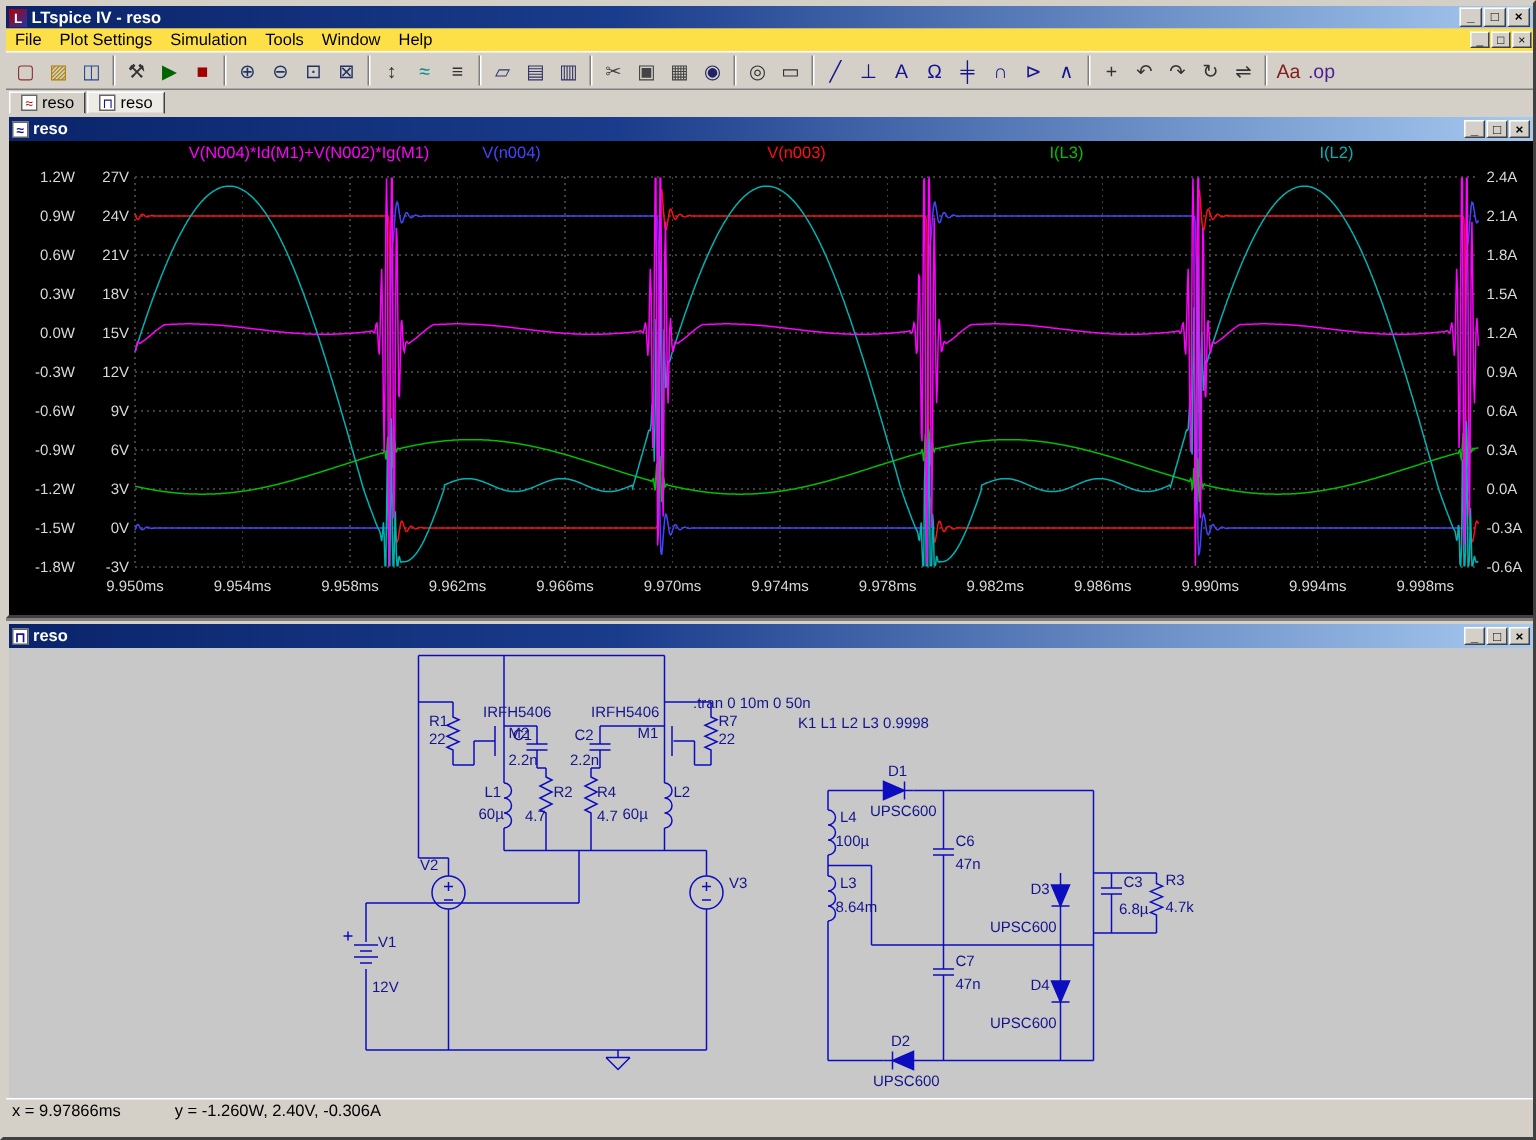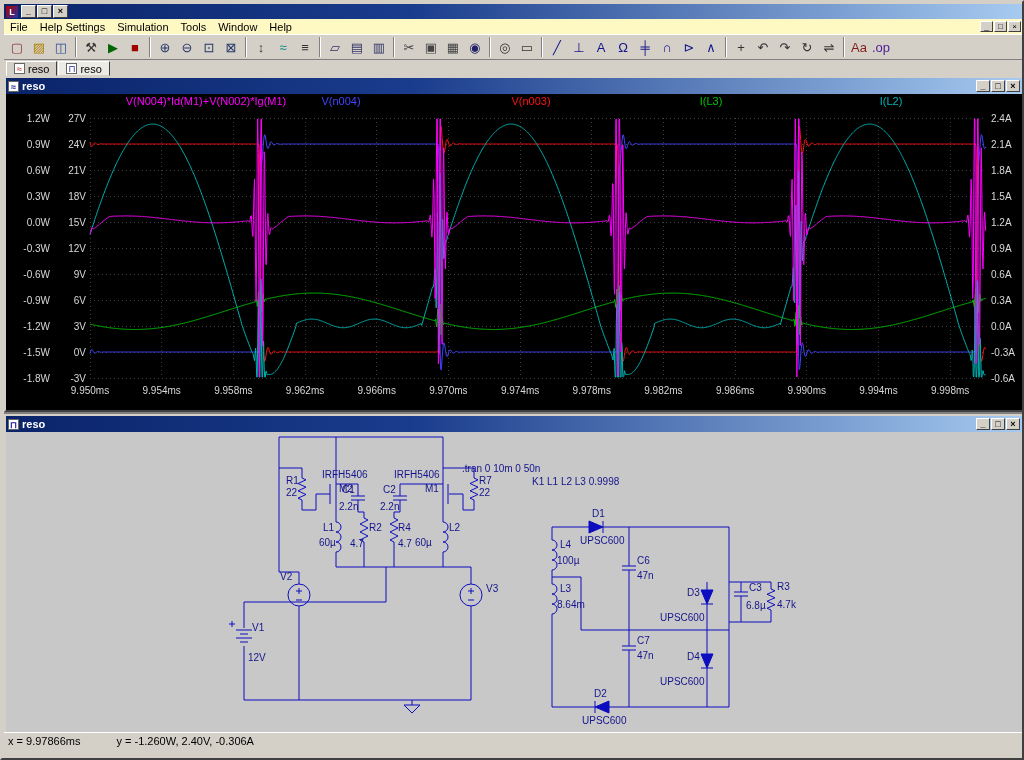--- a/index.html
+++ b/index.html
@@ -8,21 +8,21 @@
          border:2px solid; border-color:#d4d0c8 #404040 #404040 #d4d0c8; }
   .titlebar { position:absolute; left:2px; top:2px; width:1018px; height:15px;
               background:linear-gradient(90deg,#0a246a 0%,#1a3c8c 40%,#a6caf0 100%);
               display:flex; align-items:center; color:#fff; font-weight:bold; padding:0 2px; }
   .app-icon { width:12px; height:12px; background:linear-gradient(135deg,#b00000,#2233aa); color:#fff;
               font-size:9px; line-height:12px; text-align:center; margin-right:3px; }
   .titlebar .t-text { flex:1; font-size:11px; white-space:nowrap; }
   .sysbtns { display:flex; gap:1px; }
   .sysbtn { width:15px; height:13px; background:#d4d0c8; border:1px solid; border-color:#fff #404040 #404040 #fff;
             font-size:9px; line-height:11px; text-align:center; color:#000; font-weight:bold; }
-  .menubar { position:absolute; left:2px; top:17px; width:1018px; height:15px; background:#fef9c3;
+  .menubar { position:absolute; left:2px; top:17px; width:1018px; height:15px; background:#fde047;
              display:flex; align-items:center; }
   .menuitem { padding:1px 6px; }
   .menubar .spacer { flex:1; }
   .mdibtn { width:13px; height:11px; background:#d4d0c8; border:1px solid; border-color:#fff #404040 #404040 #fff;
             font-size:8px; line-height:9px; text-align:center; margin-right:1px; }
   .toolbar { position:absolute; left:2px; top:32px; width:1018px; height:26px; background:#d4d0c8;
              border-top:1px solid #fff; border-bottom:1px solid #808080; display:flex; align-items:center; padding-left:2px; }
   .tbtn { width:22px; height:22px; display:flex; align-items:center; justify-content:center;
           font-size:13px; color:#333; border:1px solid transparent; }
   .tsep { width:2px; height:20px; border-left:1px solid #808080; border-right:1px solid #fff; margin:0 3px; }
@@ -42,31 +42,32 @@
   #schem-svg { display:block; background:#c8c8c8; }
   .statusbar { position:absolute; left:2px; top:730px; width:1018px; height:16px; background:#d4d0c8;
                border-top:1px solid #fff; display:flex; align-items:center; padding-left:4px; font-size:11px; color:#000; }
   .statusbar .xval { margin-right:36px; }
 </style>
 </head>
 <body>
 
 <div class="titlebar">
   <div class="app-icon">L</div>
+  <span class="t-text">LTspice IV - reso</span>
   <div class="sysbtns">
     <div class="sysbtn">_</div>
     <div class="sysbtn">□</div>
     <div class="sysbtn">×</div>
   </div>
 </div>
 
 <div class="menubar" id="menubar">
 
 <div class="menuitem">File</div>
-    <div class="menuitem">Help Settings</div>
+    <div class="menuitem">Plot Settings</div>
     <div class="menuitem">Simulation</div>
     <div class="menuitem">Tools</div>
     <div class="menuitem">Window</div>
     <div class="menuitem">Help</div>
     <div class="spacer"></div>
     <div class="mdibtn">_</div>
     <div class="mdibtn">□</div>
     <div class="mdibtn">×</div>
   </div>
 

